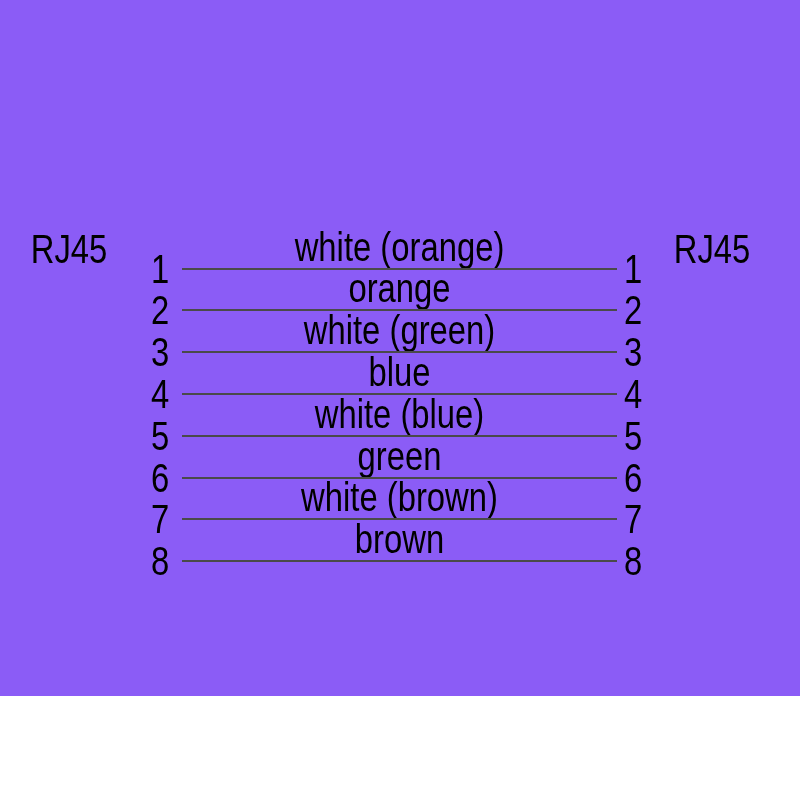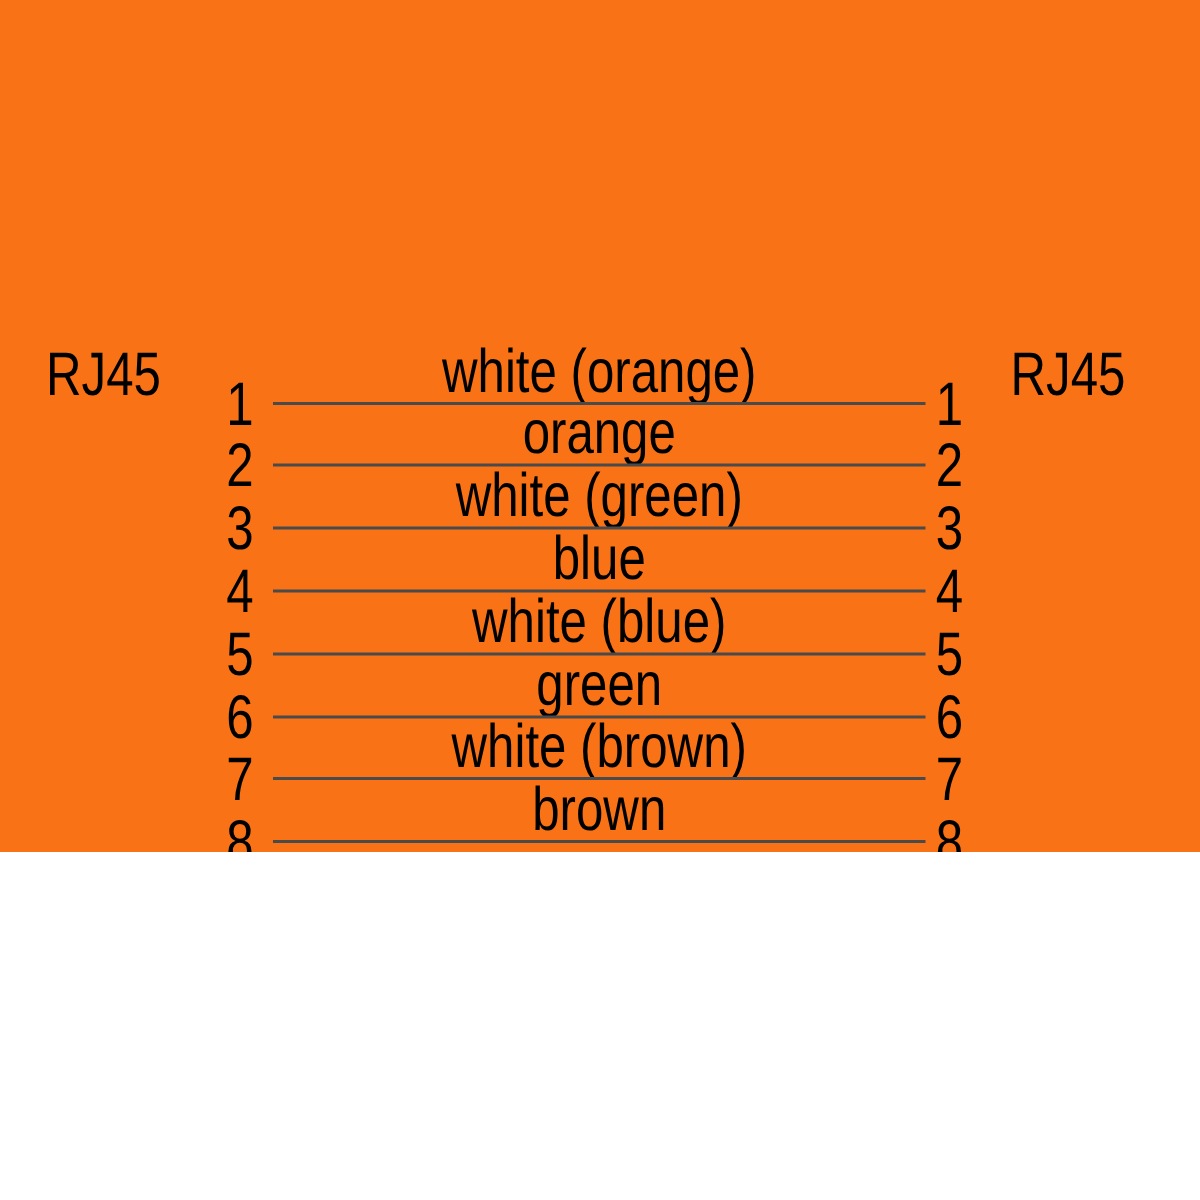--- a/index.html
+++ b/index.html
@@ -3,22 +3,22 @@
 <meta charset="utf-8">
 <style>
   html, body {
     margin: 0;
     padding: 0;
     background: #ffffff;
   }
   .canvas {
     position: relative;
     width: 800px;
-    height: 568px;
-    background: #f97316;
+    height: 696px;
+    background: #8b5cf6;
     overflow: hidden;
     font-family: "Liberation Sans", sans-serif;
     color: #000000;
     text-decoration: underline;
   }
   .connector-label {
     position: absolute;
     top: 227px;
     width: 100px;
     height: 44px;

